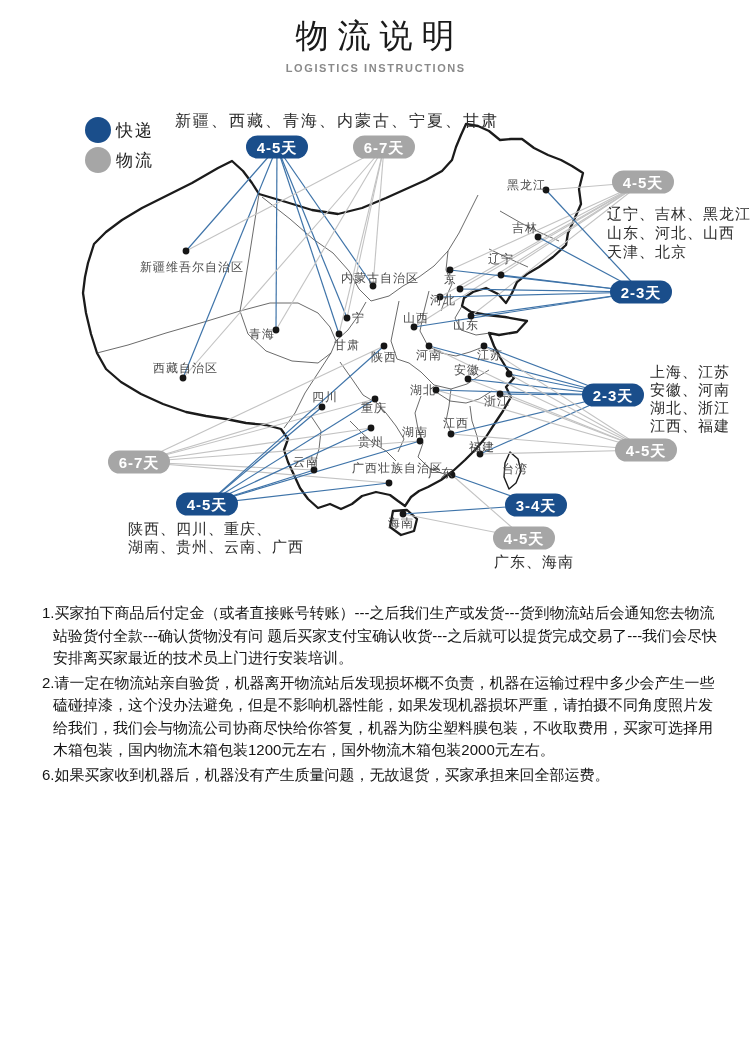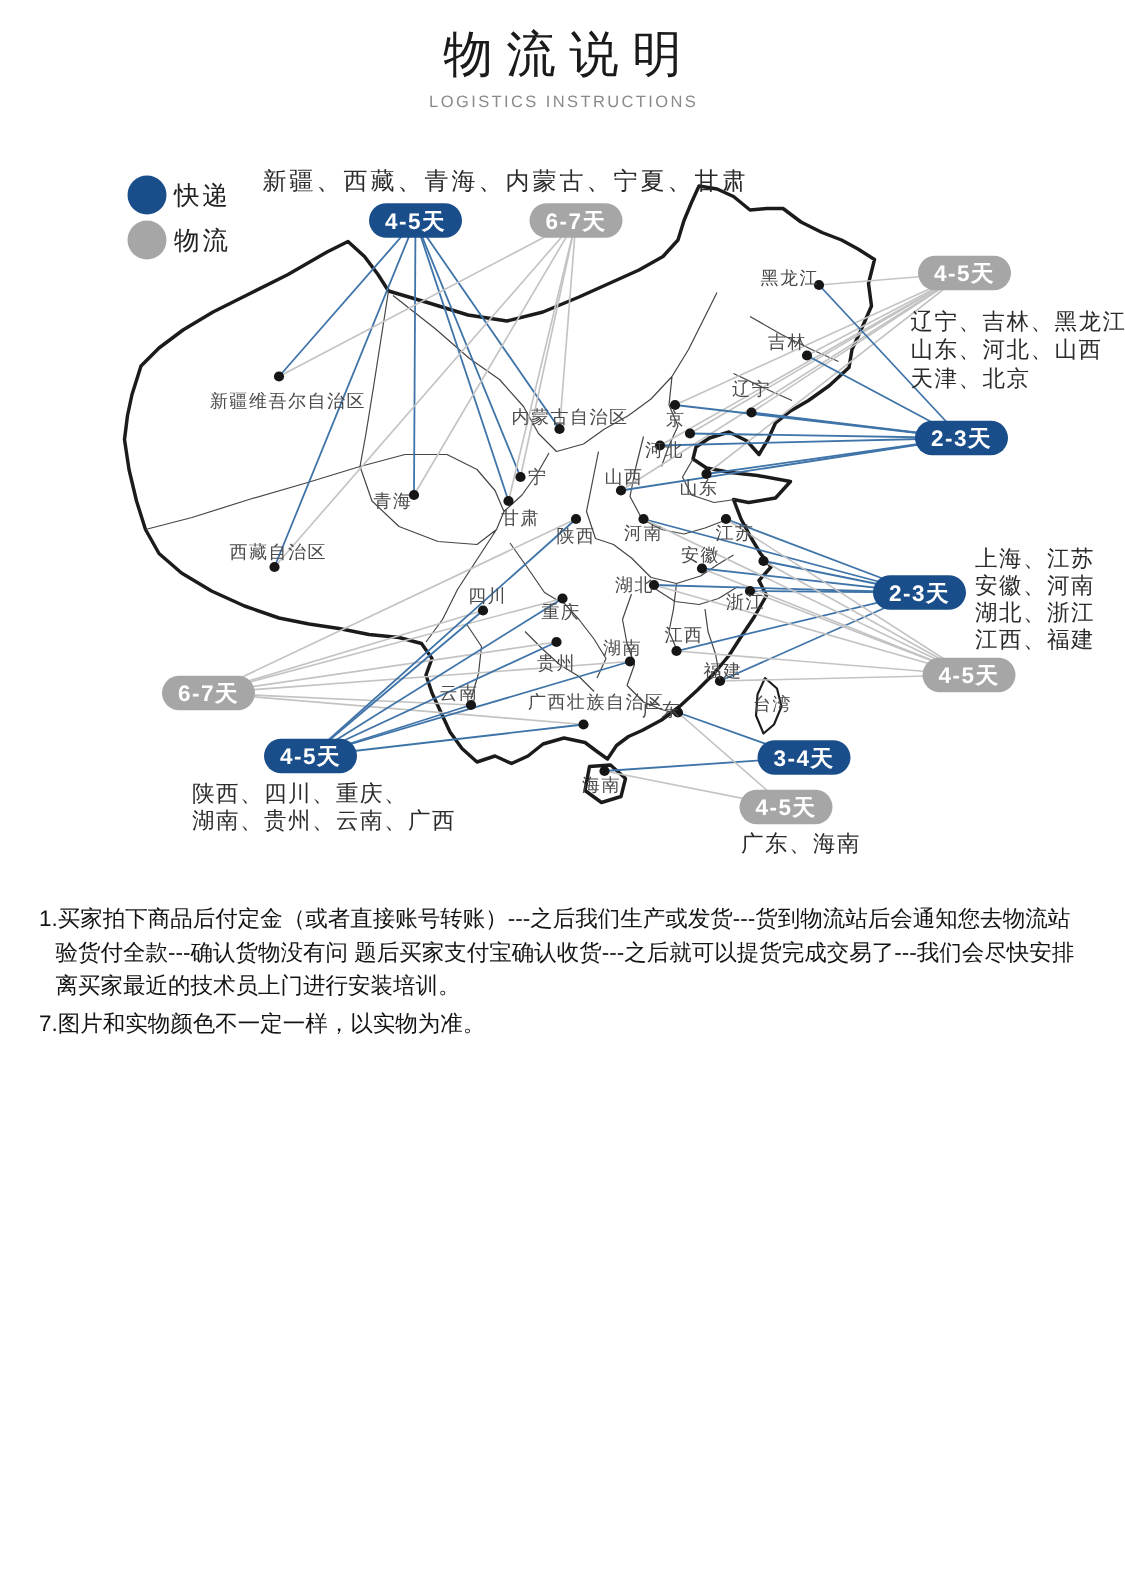--- a/index.html
+++ b/index.html
@@ -1,31 +1,31 @@
 <!DOCTYPE html>
 <html><head>
 <meta charset="utf-8">
 <style>
   html,body{margin:0;padding:0;background:#fff;}
   .page{position:relative;width:750px;height:1053px;background:#ffffff;overflow:hidden;
         font-family:"Liberation Sans",sans-serif;}
   .header{position:absolute;top:14px;left:0;width:750px;text-align:center;}
   .title{font-size:33px;letter-spacing:9px;text-indent:9px;color:#1a1a1a;font-weight:500;}
-  .subtitle{margin-top:3px;font-size:11px;letter-spacing:1.6px;text-indent:1.6px;color:#8a8a8a;font-weight:normal;text-align:center;}
+  .subtitle{margin-top:3px;font-size:11px;letter-spacing:1.6px;text-indent:1.6px;color:#8a8a8a;font-weight:bold;text-align:center;}
   #map-svg{position:absolute;top:0;left:0;}
   .outline{fill:none;stroke:#1b1b1b;stroke-width:2.3;stroke-linejoin:round;}
   .pborder{fill:none;stroke:#454545;stroke-width:0.8;stroke-linejoin:round;}
   .plabel{font-size:12px;fill:#4a4a4a;letter-spacing:1px;}
   .badgetext{font-size:15px;font-weight:bold;fill:#ffffff;text-anchor:middle;letter-spacing:1px;}
   .legendtext{font-size:17px;fill:#222222;letter-spacing:2px;}
   .note{font-size:15px;fill:#2b2b2b;letter-spacing:1px;}
   .topnote{font-size:16px;fill:#2b2b2b;letter-spacing:2px;text-anchor:middle;}
   .terms{position:absolute;top:602px;left:26px;width:700px;color:#141414;
          font-size:15px;line-height:1.5;}
-  .terms p{margin:0 0 2px 0;padding-left:11px;text-indent:-11px;}
+  .terms p{margin:0 0 2px 16px;padding-left:11px;text-indent:-11px;}
 </style>
 </head>
 <body>
 
 <div class="page">
 
   <div class="header">
     <div class="title">物流说明</div>
     <div class="subtitle">LOGISTICS INSTRUCTIONS</div>
   </div>
@@ -267,16 +267,17 @@
         <text x="650" y="413" class="note">湖北、浙江</text>
         <text x="650" y="431" class="note">江西、福建</text>
         <text x="128" y="534" class="note">陕西、四川、重庆、</text>
         <text x="128" y="552" class="note">湖南、贵州、云南、广西</text>
         <text x="494" y="567" class="note">广东、海南</text>
       </g>
   </svg>
 
   <div class="terms">
     <p>1.买家拍下商品后付定金（或者直接账号转账）---之后我们生产或发货---货到物流站后会通知您去物流站验货付全款---确认货物没有问 题后买家支付宝确认收货---之后就可以提货完成交易了---我们会尽快安排离买家最近的技术员上门进行安装培训。</p>
-    <p>7.图片和实物颜色不一定一样，以实物为准。</p>
+    <p>2.请一定在物流站亲自验货，机器离开物流站后发现损坏概不负责，机器在运输过程中多少会产生一些磕碰掉漆，这个没办法避免，但是不影响机器性能，如果发现机器损坏严重，请拍摄不同角度照片发给我们，我们会与物流公司协商尽快给你答复，机器为防尘塑料膜包装，不收取费用，买家可选择用木箱包装，国内物流木箱包装1200元左右，国外物流木箱包装2000元左右。</p>
+    <p>6.如果买家收到机器后，机器没有产生质量问题，无故退货，买家承担来回全部运费。</p>
   </div>
 
 </div>
 
 </body></html>

